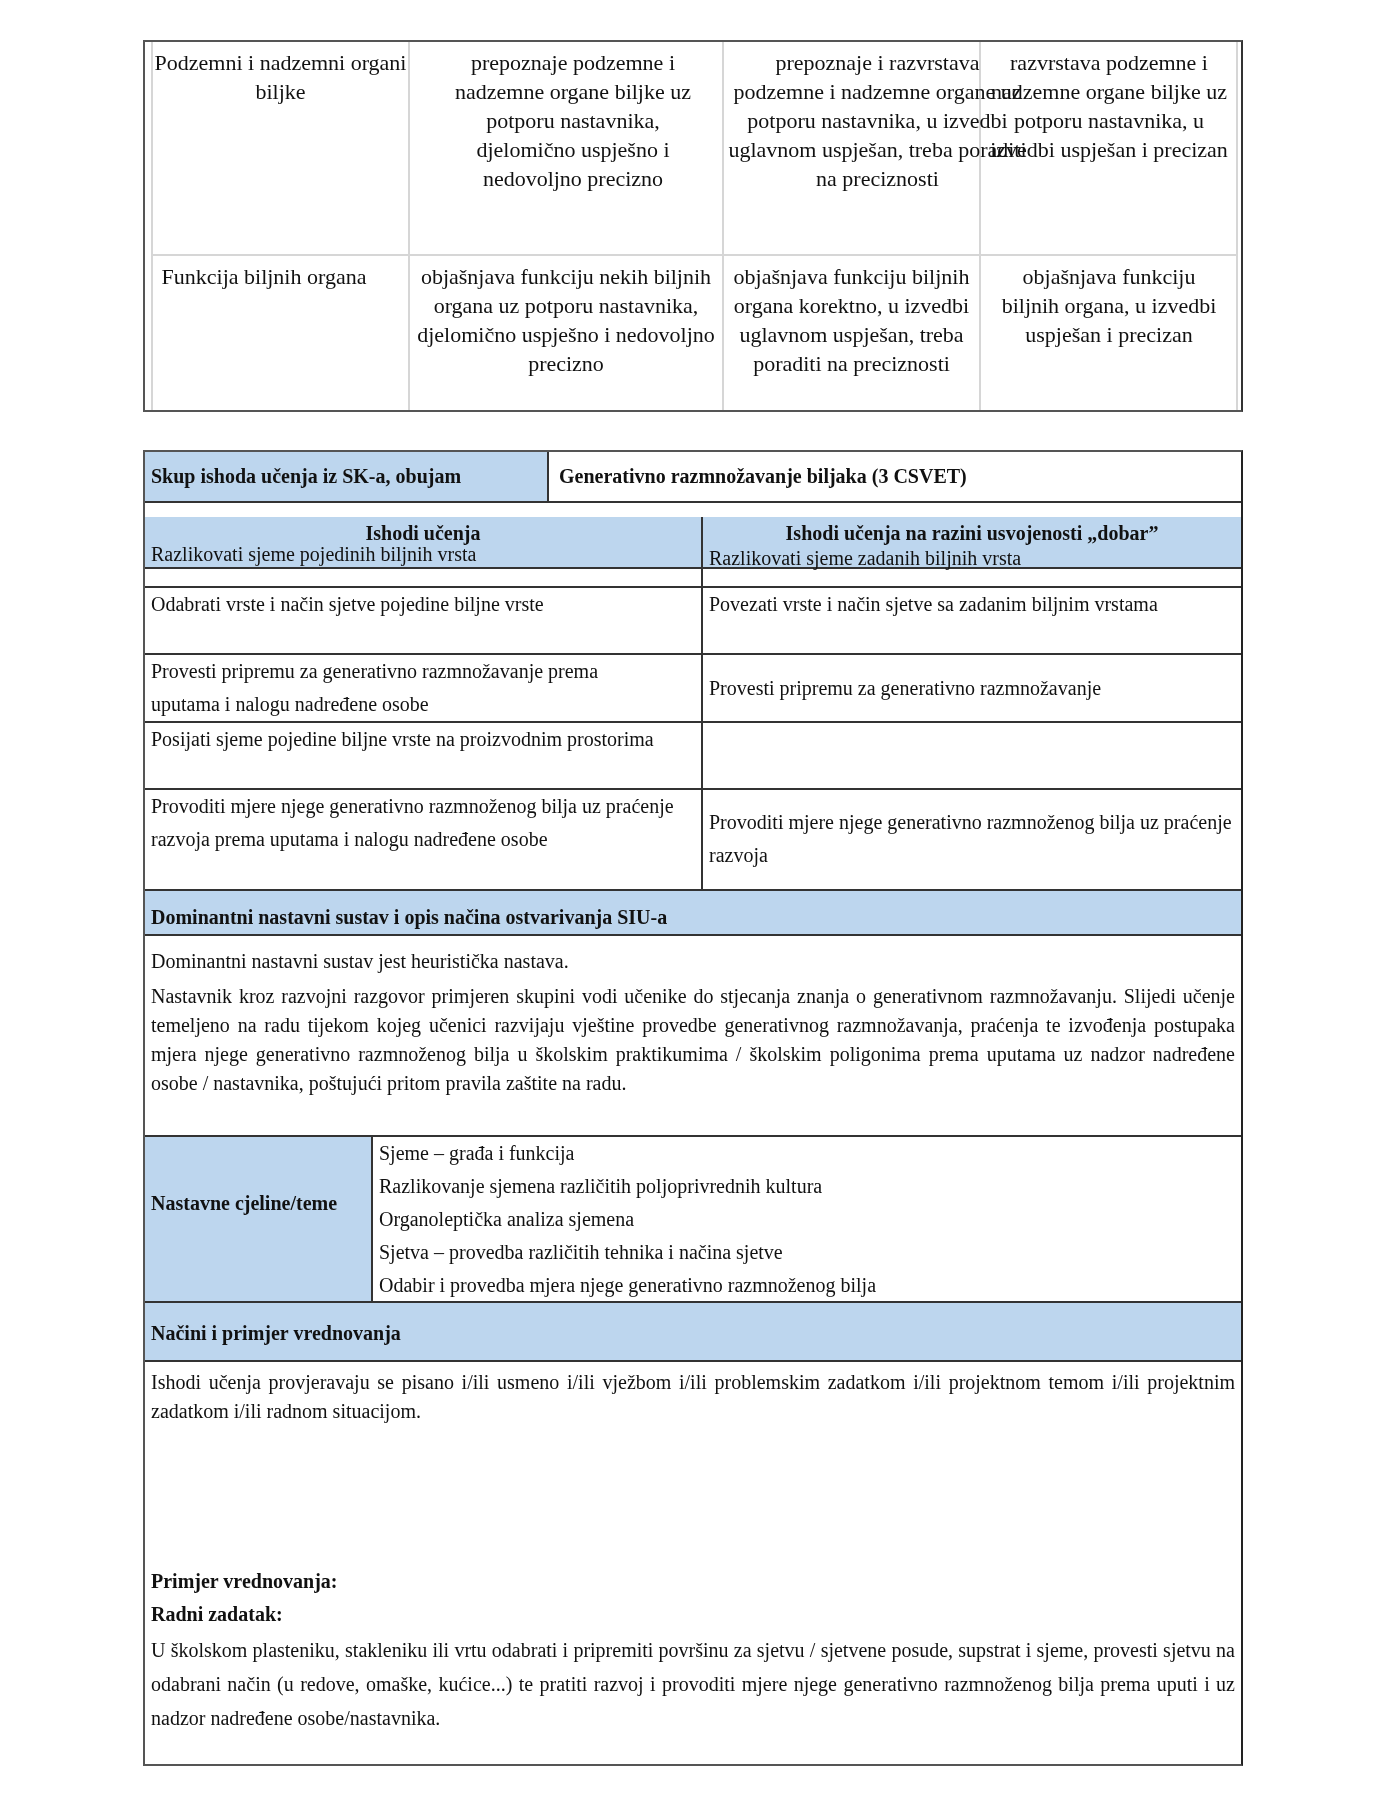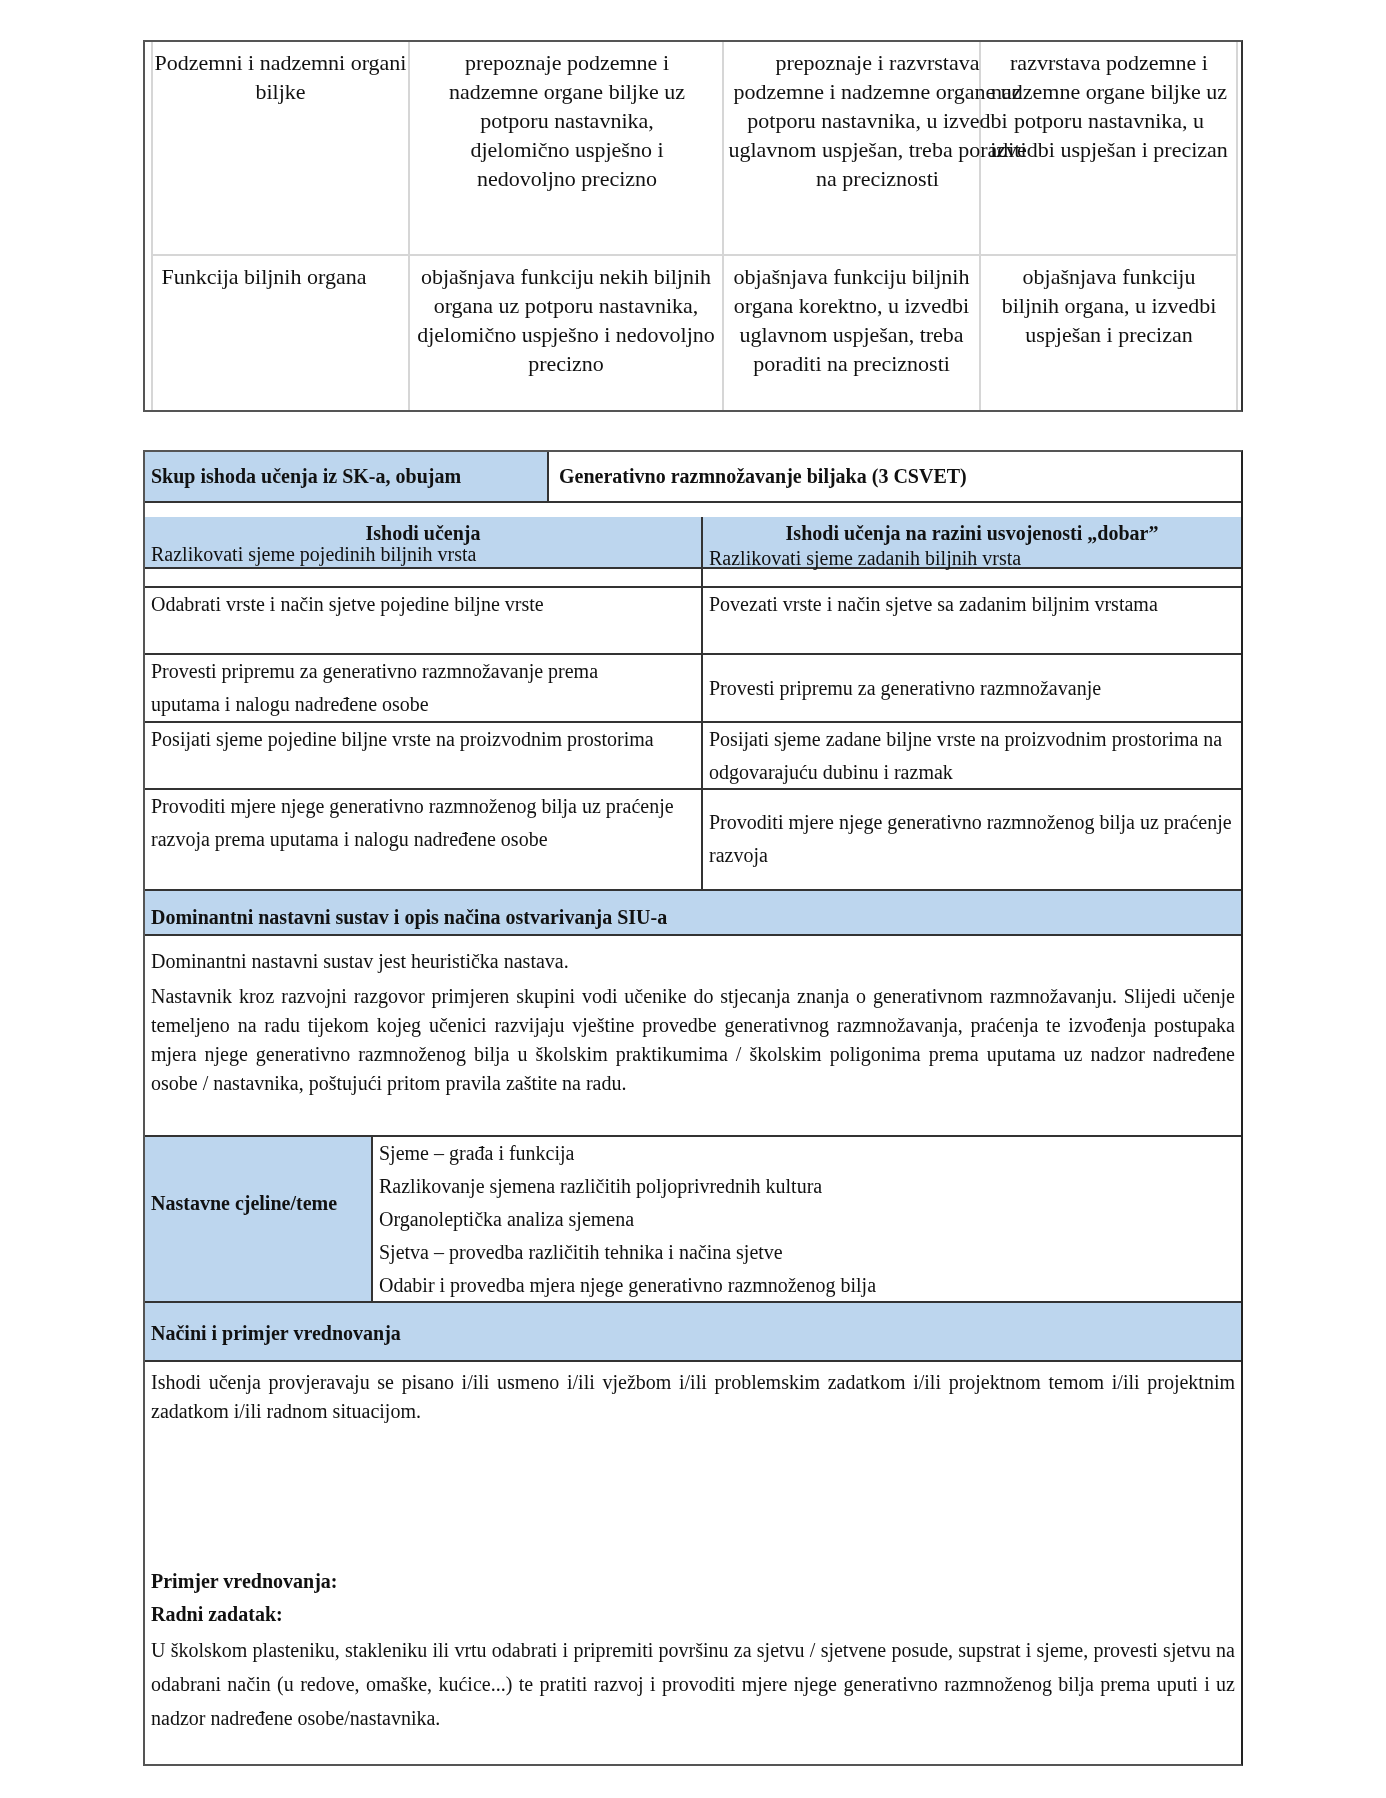--- a/index.html
+++ b/index.html
@@ -29,21 +29,21 @@
 <div id="t1" class="abs">
   <div class="inner">
     <div class="vline" style="left:0;"></div>
     <div class="vline" style="left:257px;"></div>
     <div class="vline" style="left:571px;"></div>
     <div class="vline" style="left:828px;"></div>
     <div class="vline" style="right:0;"></div>
     <div class="hline" style="top:212px;"></div>
 
     <div class="cell" style="left:2px; width:255px; top:0;">Podzemni i nadzemni organi biljke</div>
-    <div class="cell" style="left:250px; width:312px; top:0; padding-left:40px; padding-right:20px;">prepoznaje podzemne i nadzemne organe biljke uz potporu nastavnika, djelomično uspješno i nedovoljno precizno</div>
+    <div class="cell" style="left:256px; width:312px; top:0; padding-left:40px; padding-right:20px;">prepoznaje podzemne i nadzemne organe biljke uz potporu nastavnika, djelomično uspješno i nedovoljno precizno</div>
     <div class="cell" style="left:573px; width:307px; top:0; padding-left:4px; padding-right:4px;">prepoznaje i razvrstava podzemne i nadzemne organe uz potporu nastavnika, u izvedbi uglavnom uspješan, treba poraditi na preciznosti</div>
     <div class="cell" style="left:830px; width:256px; top:0; padding-left:2px; padding-right:2px;">razvrstava podzemne i nadzemne organe biljke uz potporu nastavnika, u izvedbi uspješan i precizan</div>
 
     <div class="cell" style="left:2px; width:222px; top:214px;">Funkcija biljnih organa</div>
     <div class="cell" style="left:259px; width:312px; top:214px; padding-left:2px; padding-right:2px;">objašnjava funkciju nekih biljnih organa uz potporu nastavnika, djelomično uspješno i nedovoljno precizno</div>
     <div class="cell" style="left:573px; width:255px; top:214px; padding-left:4px; padding-right:4px;">objašnjava funkciju biljnih organa korektno, u izvedbi uglavnom uspješan, treba poraditi na preciznosti</div>
     <div class="cell" style="left:830px; width:256px; top:214px; padding-left:12px; padding-right:12px;">objašnjava  funkciju biljnih organa, u izvedbi uspješan i precizan</div>
   </div>
 </div>
 
@@ -76,21 +76,20 @@
 
   <div class="row" style="top:203px; height:68px;">
     <div class="vdiv" style="left:556px;"></div>
     <div class="txt" style="left:6px; width:520px; top:0;">Provesti pripremu za generativno razmnožavanje prema uputama i nalogu nadređene osobe</div>
     <div class="txt" style="left:564px; right:6px; top:17px;">Provesti pripremu za generativno razmnožavanje</div>
   </div>
 
   <div class="row" style="top:271px; height:67px;">
     <div class="vdiv" style="left:556px;"></div>
     <div class="txt" style="left:6px; width:520px; top:0;">Posijati sjeme pojedine biljne vrste na proizvodnim prostorima</div>
-    <div class="txt" style="left:564px; right:6px; top:0;">Posijati sjeme zadane biljne vrste na proizvodnim prostorima na odgovarajuću dubinu i razmak</div>
   </div>
 
   <div class="row" style="top:338px; height:101px;">
     <div class="vdiv" style="left:556px;"></div>
     <div class="txt" style="left:6px; width:548px; top:0;">Provoditi mjere njege generativno razmnoženog bilja uz praćenje razvoja prema uputama i nalogu nadređene osobe</div>
     <div class="txt" style="left:564px; right:6px; top:16px;">Provoditi mjere njege generativno razmnoženog bilja uz praćenje razvoja</div>
   </div>
 
   <div class="row blue" style="top:439px; height:45px;">
     <div class="txt bold" style="left:6px; top:10px;">Dominantni nastavni sustav i opis načina ostvarivanja SIU-a</div>

